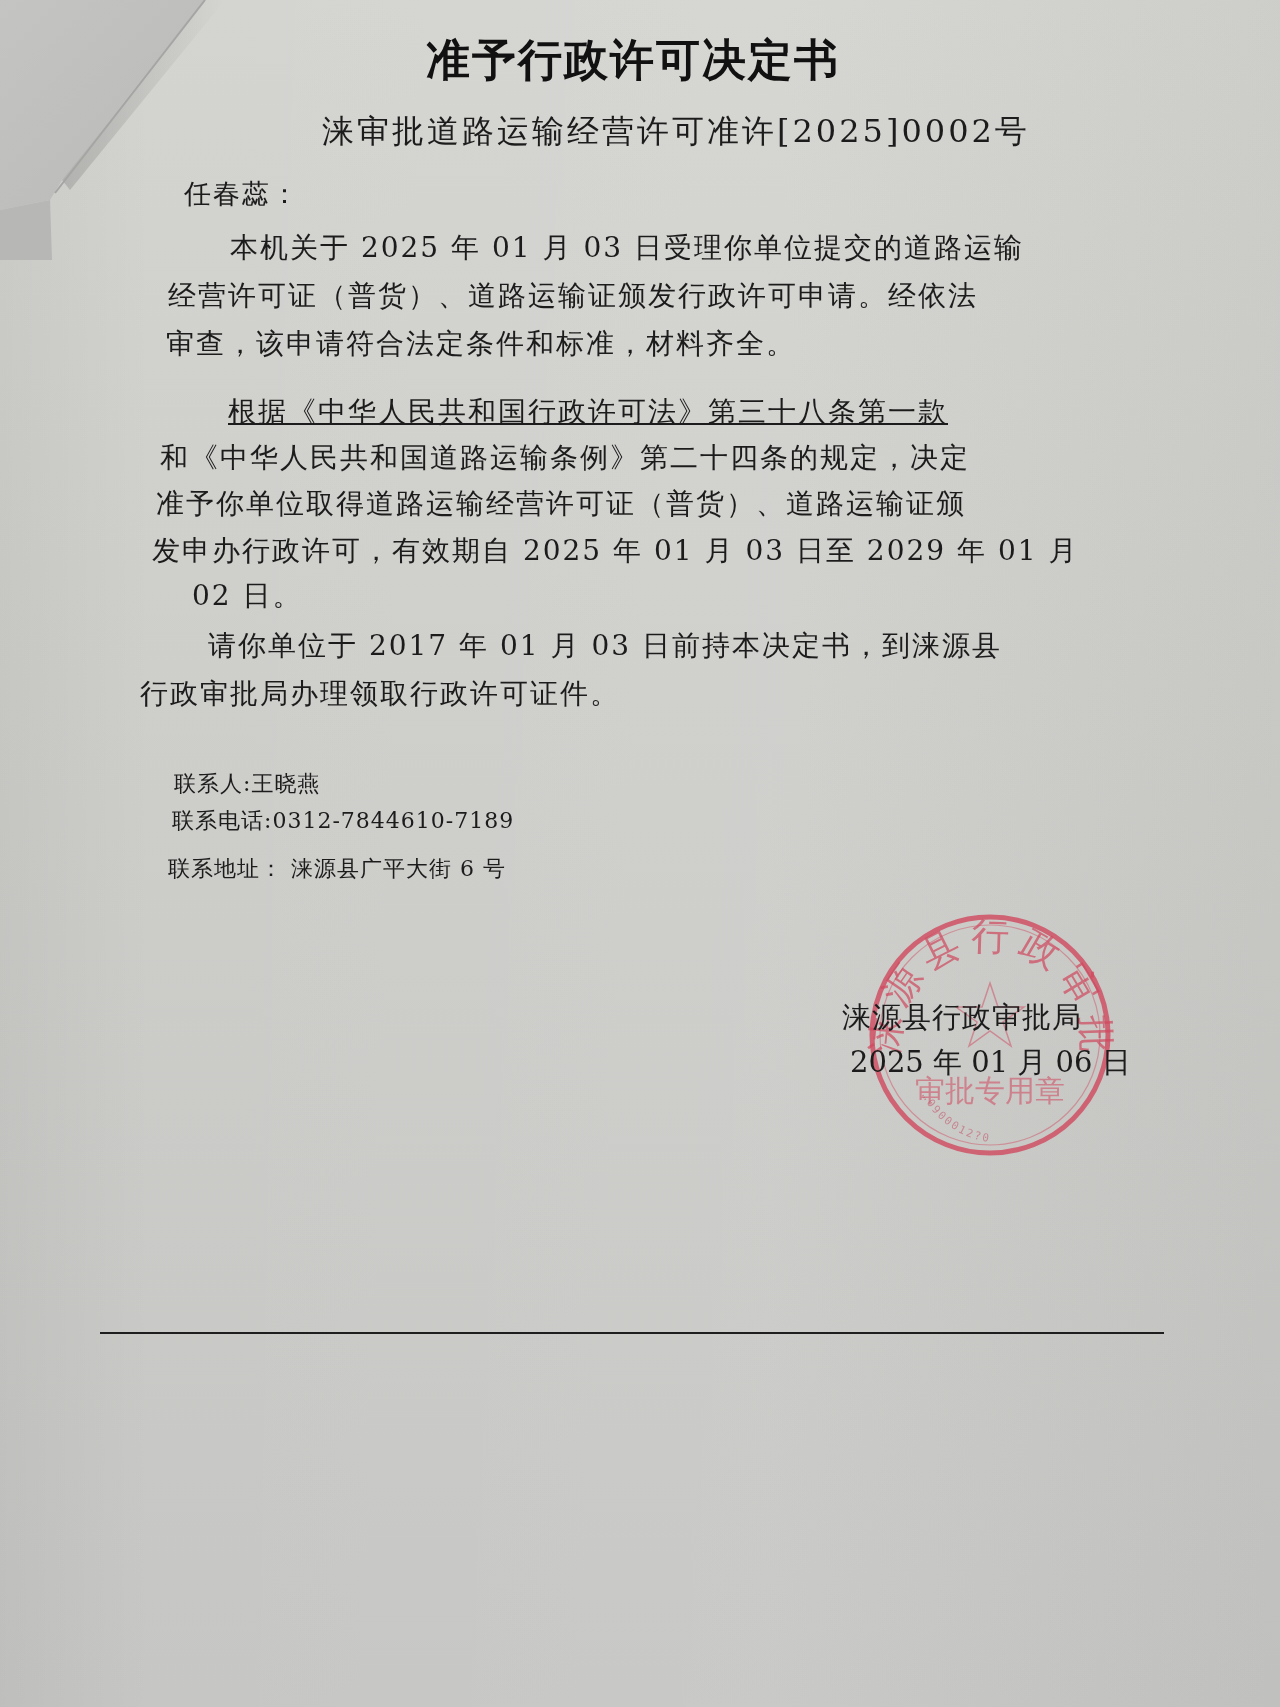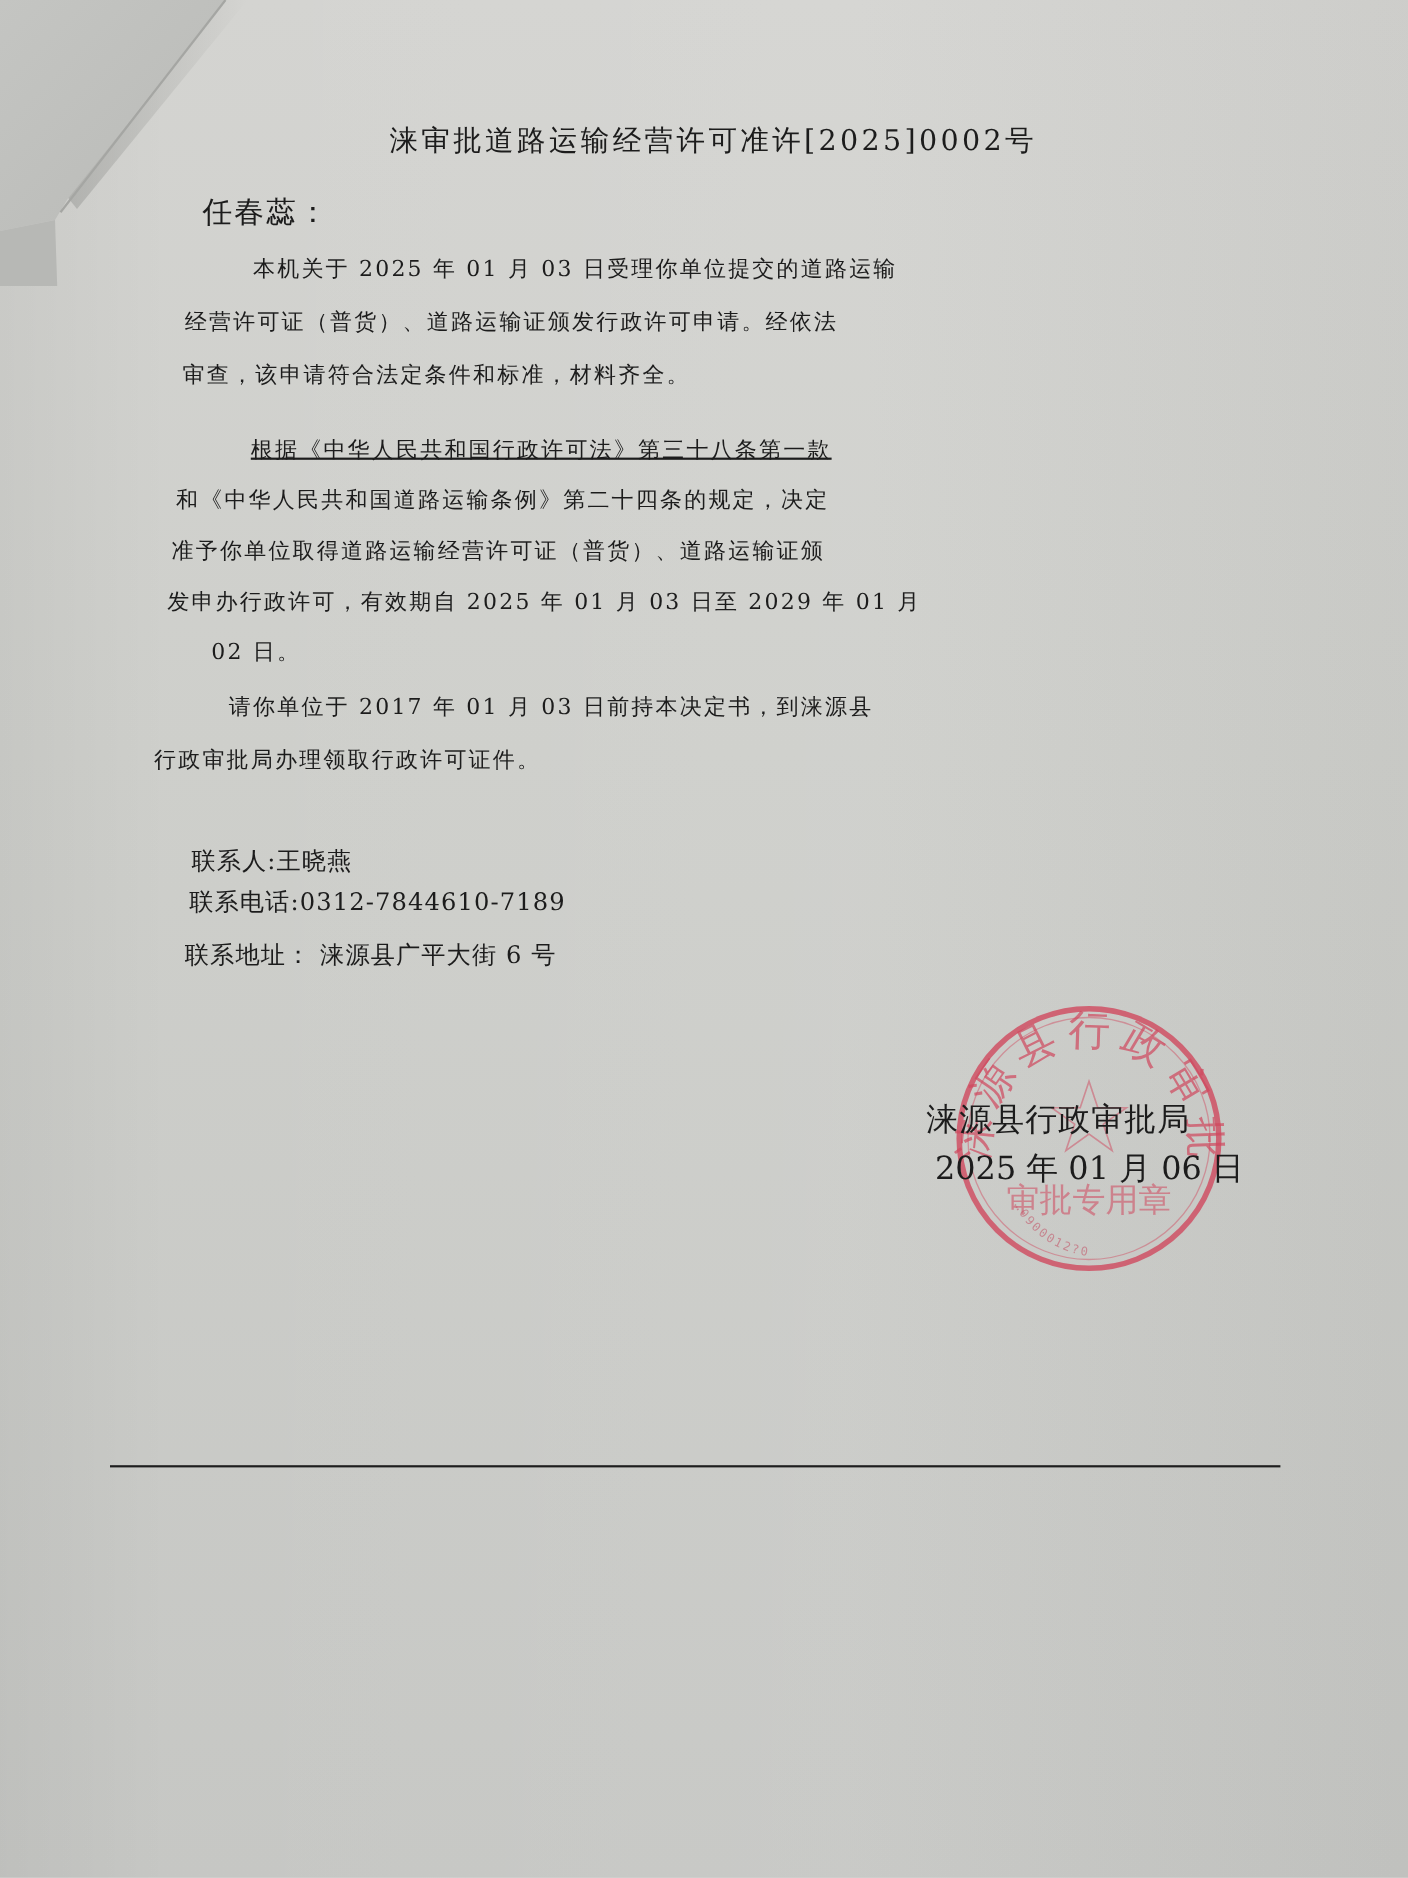--- a/index.html
+++ b/index.html
@@ -38,31 +38,30 @@
     }
     .title {
       left: 426px; top: 38px;
       font-size: 44px;
       font-weight: bold;
       letter-spacing: 2px;
       color: #111;
     }
     .doc-number {
       left: 322px; top: 115px;
-      font-size: 26px;
+      font-size: 32px;
       letter-spacing: 3px;
-      margin-left: 32px;
     }
     .recipient {
       left: 184px; top: 180px;
       font-size: 27px;
       letter-spacing: 2px;
     }
     .para {
-      font-size: 20px;
+      font-size: 28px;
       letter-spacing: 2px;
     }
     .p1-l1 { left: 230px; top: 234px; }
     .p1-l2 { left: 168px; top: 282px; }
     .p1-l3 { left: 166px; top: 330px; }
 
     .p2-l1 { left: 228px; top: 398px; text-decoration: underline; }
     .p2-l2 { left: 160px; top: 444px; }
     .p2-l3 { left: 156px; top: 490px; }
     .p2-l4 { left: 152px; top: 537px; }
@@ -121,20 +120,21 @@
         <stop offset="0" stop-color="#9fa09d" stop-opacity="0.6"></stop>
         <stop offset="1" stop-color="#9fa09d" stop-opacity="0"></stop>
       </linearGradient>
     </defs>
     <polygon points="0,0 205,0 62,180 50,200 0,210" fill="url(#foldGrad)"></polygon>
     <polygon points="205,0 225,0 70,190 62,180" fill="url(#shadowGrad)"></polygon>
     <polygon points="0,210 50,200 52,260 0,260" fill="#b7b8b5"></polygon>
     <line x1="205" y1="0" x2="55" y2="193" stroke="#a5a6a3" stroke-width="2"></line>
   </svg>
 
+  <div class="text title">准予行政许可决定书</div>
   <div class="text doc-number">涞审批道路运输经营许可准许[2025]0002号</div>
   <div class="text recipient">任春蕊：</div>
 
   <div>
     <div class="text para p1-l1">本机关于 2025 年 01 月 03 日受理你单位提交的道路运输</div>
     <div class="text para p1-l2">经营许可证（普货）、道路运输证颁发行政许可申请。经依法</div>
     <div class="text para p1-l3">审查，该申请符合法定条件和标准，材料齐全。</div>
   </div>
 
   <div>

